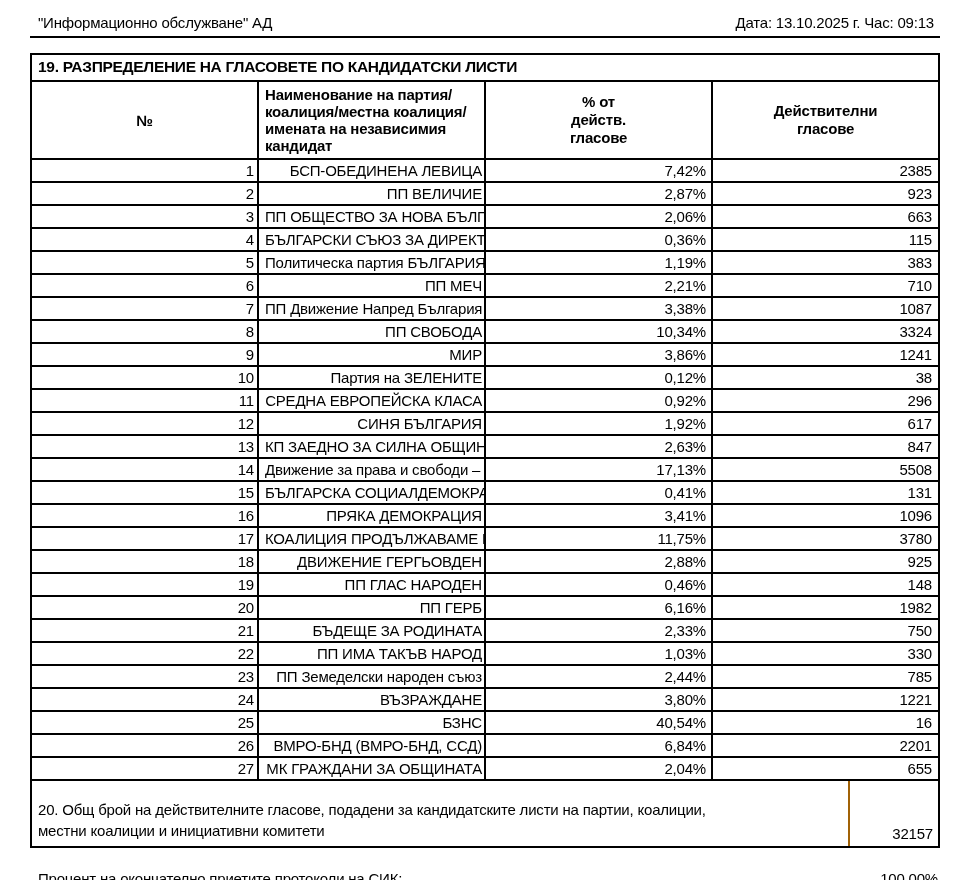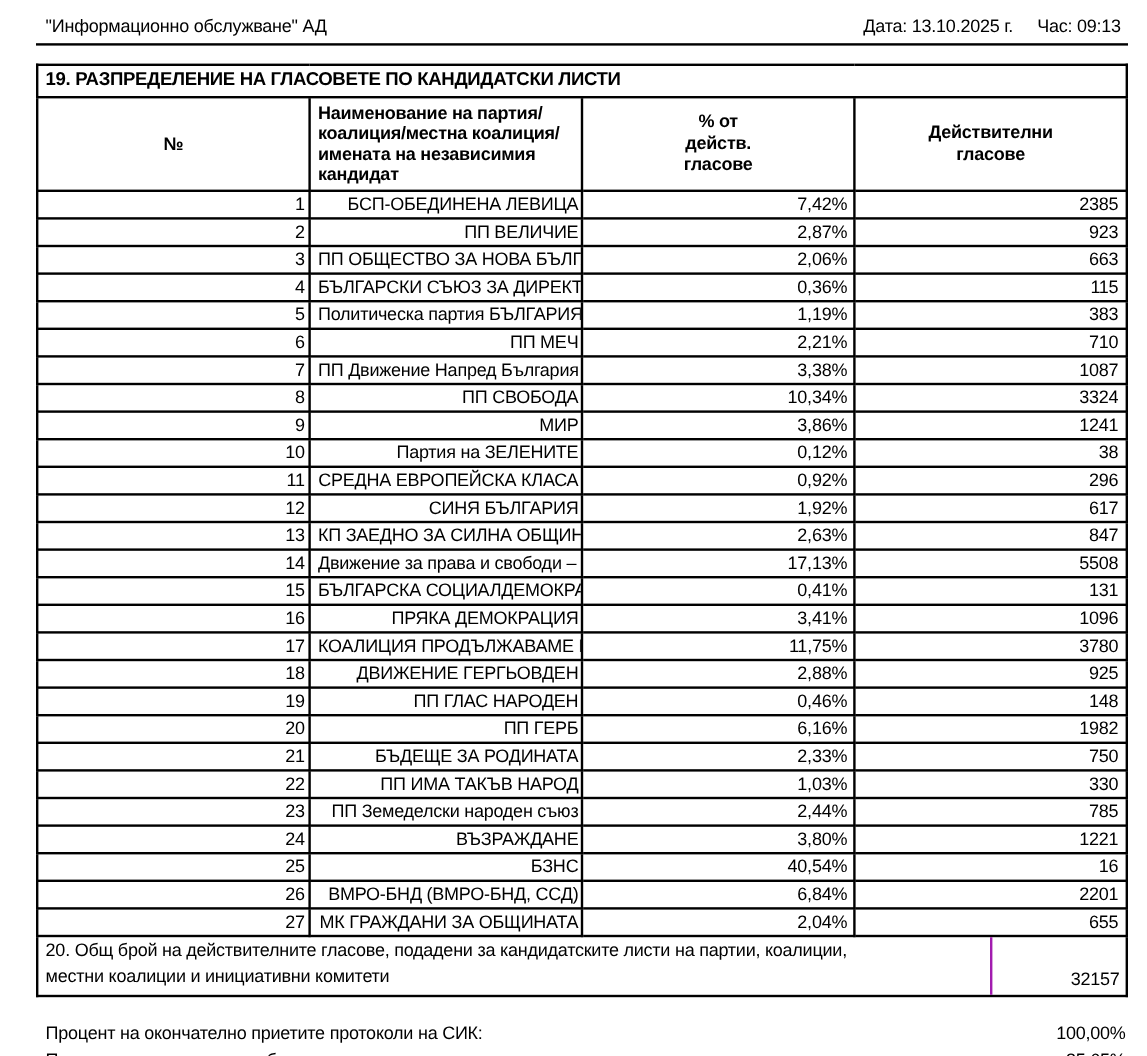--- a/index.html
+++ b/index.html
@@ -13,21 +13,21 @@
     letter-spacing: -0.2px;
   }
   .content { width: 910px; margin: 10px 16px 0 30px; }
 
   
   .doc-header {
     display: flex; justify-content: space-between; align-items: flex-end;
     border-bottom: 2px solid #000;
     padding: 4px 6px 5px 8px;
   }
-  .doc-header .right { display: flex; gap: 20px; }
+  .doc-header .right { display: flex; gap: 4px; }
 
   
   table.votes {
     border-collapse: collapse;
     width: 910px;
     margin-top: 15px;
     table-layout: fixed;
   }
   table.votes th, table.votes td { border: 2px solid #000; }
 
@@ -49,24 +49,24 @@
   td.c-pct   { text-align: right; padding: 1px 5px 2px 0; }
   td.c-votes { text-align: right; padding: 1px 6px 2px 0; }
 
   
   .total-box {
     display: flex;
     width: 910px;
     border: 2px solid #000;
     border-top: none;
   }
-  .total-label { flex: 1; padding: 1px 6px 5px 6px; line-height: 21px; border-radius: 13px; }
+  .total-label { flex: 1; padding: 18px 6px 5px 6px; line-height: 21px; border-radius: 13px; }
   .total-value {
-    width: 113px;
-    border-left: 2px solid #a21caf;
+    width: 90px;
+    border-left: 2px solid #a16207;
     display: flex; align-items: flex-end; justify-content: flex-end;
     padding: 2px 5px 4px 2px;
   }
 
   
   .stats { width: 910px; margin-top: 20px; }
   .stat-row {
     display: flex; justify-content: space-between;
     line-height: 21.5px;
     padding: 0 2px 0 8px;

